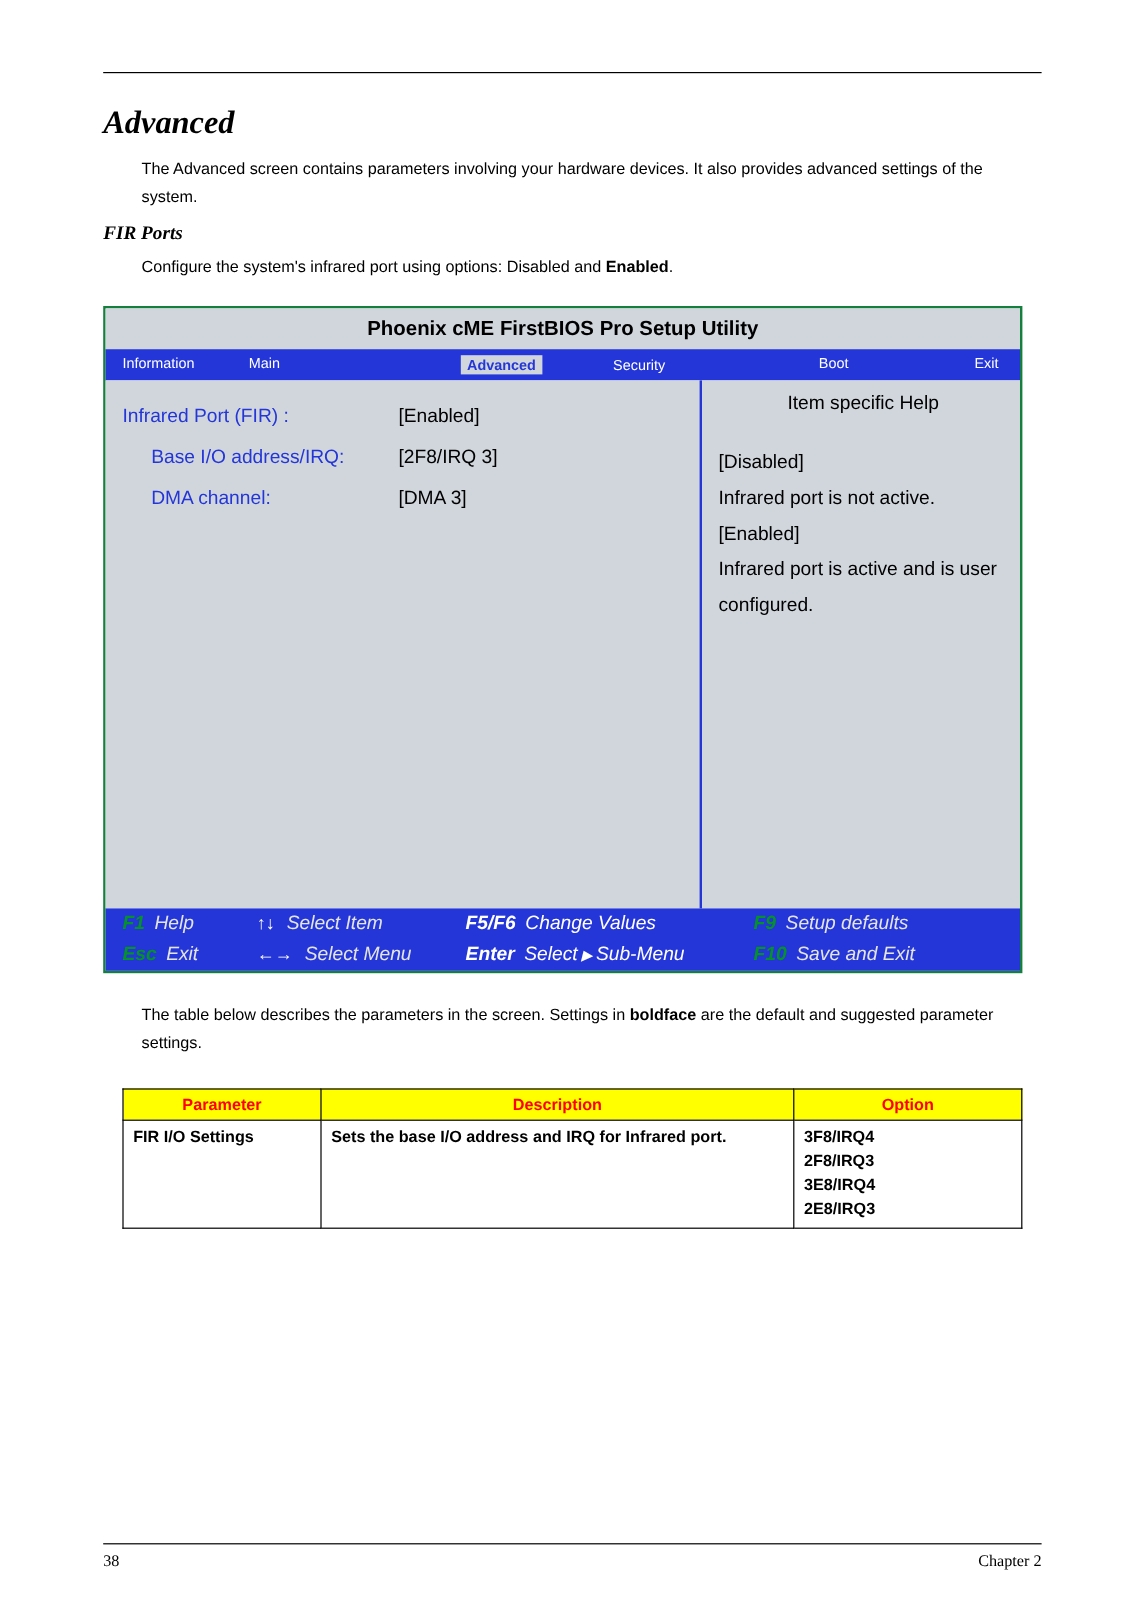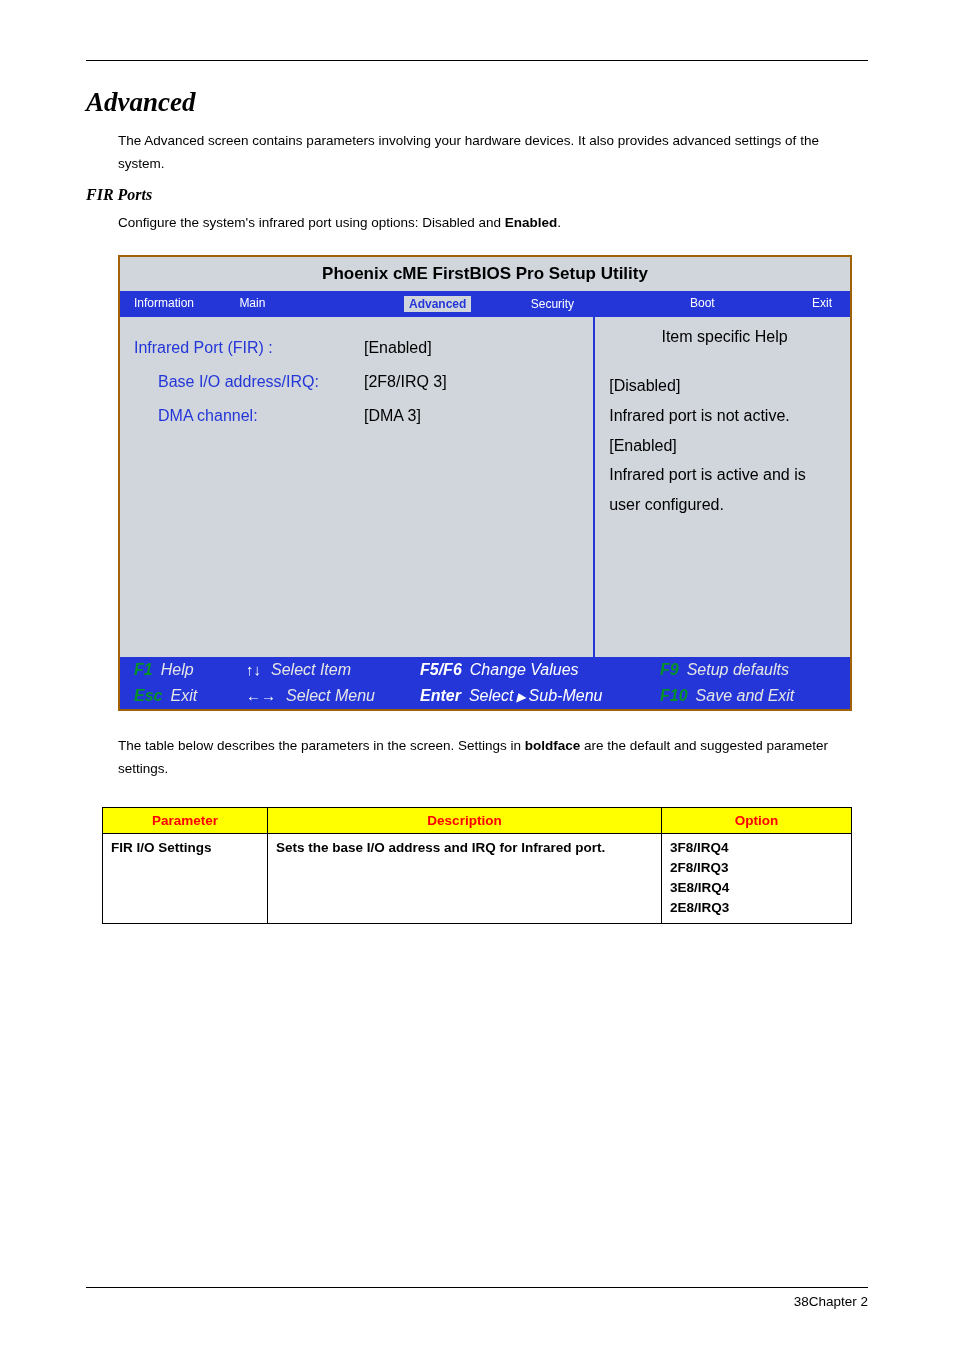--- a/index.html
+++ b/index.html
@@ -34,22 +34,22 @@
   .body-text {
     font-size: 13.5px;
     line-height: 1.7;
     margin-left: 32px;
     margin-bottom: 8px;
   }
   .body-text .bold { font-weight: bold; }
 
   
   .bios-box {
-    margin: 20px 16px 0 32px;
-    border: 2px solid #a16207;
+    margin: 20px 16px 0 0;
+    border: 2px solid #15803d;
   }
   .bios-header {
     background: #d0d6dc;
     color: #000;
     text-align: center;
     font-weight: bold;
     font-size: 17px;
     padding: 7px 0;
   }
   .bios-tabs {
@@ -68,21 +68,21 @@
     background: #d0d6dc;
     color: #2436d8;
     font-weight: bold;
     padding: 1px 5px;
     display: inline-block;
   }
 
   .bios-body {
     display: flex;
     background: #d0d6dc;
-    height: 340px;
+    height: 440px;
   }
   .bios-left {
     flex: 2.05;
     padding: 18px 0 0 0;
     font-size: 16px;
   }
   .bios-right {
     flex: 1;
     border-left: 2px solid #2436d8;
     padding: 5px 10px 0 14px;
@@ -153,22 +153,23 @@
   }
 
   .page-footer {
     position: absolute;
     bottom: 42px;
     left: 86px;
     right: 86px;
     border-top: 1px solid #000;
     padding-top: 6px;
     display: flex;
-    justify-content: flex-end;
-    font-size: 13.5px;
+    justify-content: space-between;
+    font-size: 13.5px;
+    font-family: Liberation Serif, serif;
   }
 </style>
 </head>
 <body>
 
 <hr class="top-rule">
 
 <h1 class="section-title">Advanced</h1>
 <p class="body-text">The Advanced screen contains parameters involving your hardware devices. It also provides advanced settings of the system.</p>
 

